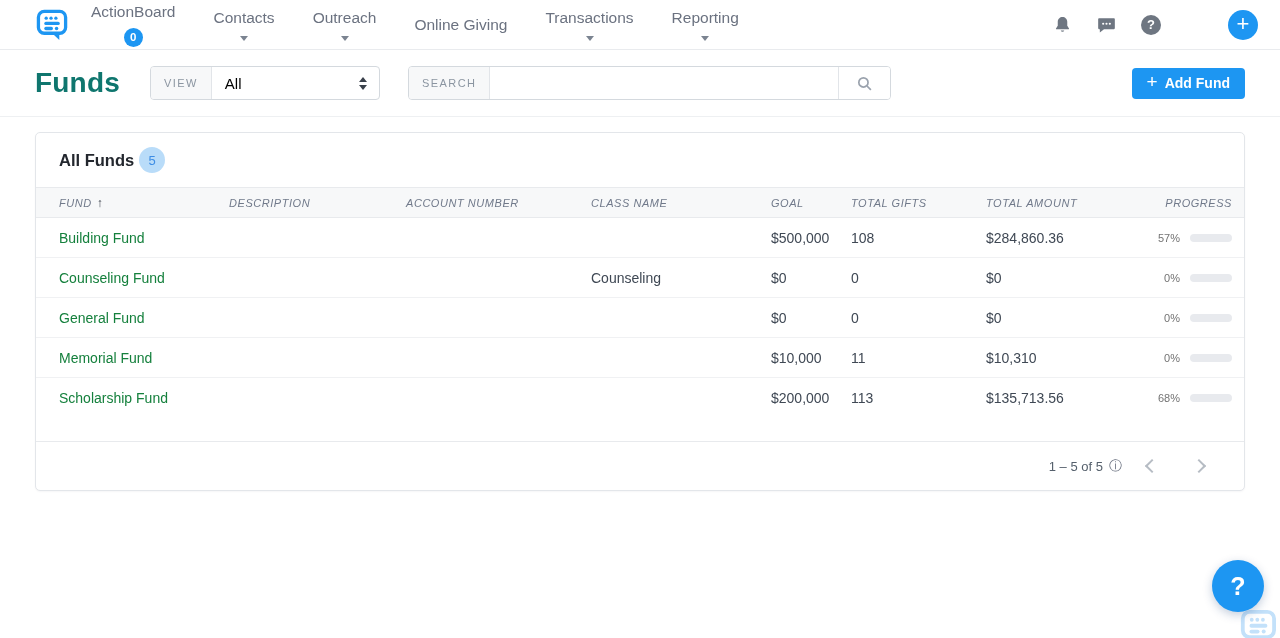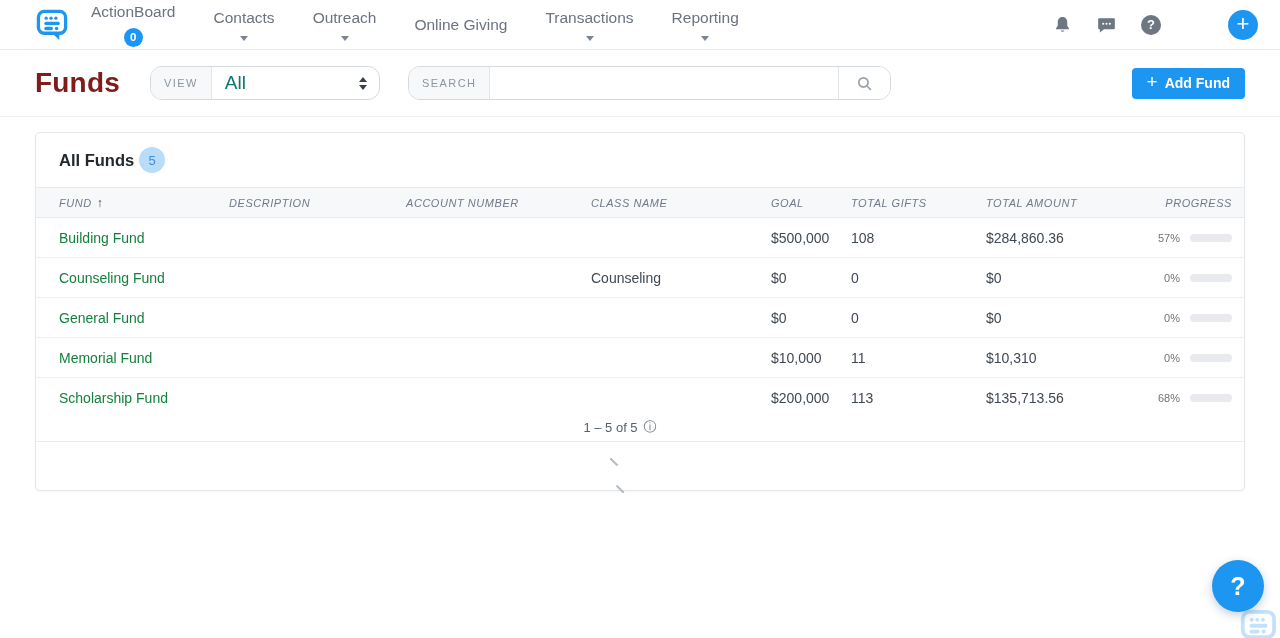--- a/index.html
+++ b/index.html
@@ -26,28 +26,28 @@
   .grid-icon { display:grid; grid-template-columns:repeat(3,5px); grid-template-rows:repeat(3,5px);
     gap:2px; }
   .grid-icon i { background:#6e7681; border-radius:1px; }
   .plus-btn { width:30px; height:30px; border-radius:50%; background:#1d96f2; color:#fff;
     font-size:22px; font-weight:300; display:flex; align-items:center; justify-content:center;
     padding-bottom:2px; }
 
   
   .page-header { height:67px; display:flex; align-items:center; padding:0 35px;
     border-bottom:1px solid #eef0f2; background:#fff; }
-  .page-title { font-size:28px; font-weight:800; color:#7f1d1d; letter-spacing:.2px; }
+  .page-title { font-size:28px; font-weight:800; color:#0f766e; letter-spacing:.2px; }
   .field-group { display:flex; align-items:stretch; border:1px solid #d4d9de;
-    border-radius:12px; overflow:hidden; height:34px; background:#fff; }
+    border-radius:4px; overflow:hidden; height:34px; background:#fff; }
   .field-label { background:#f7f8f9; color:#8b95a1; font-size:11px; letter-spacing:.13em;
     display:flex; align-items:center; padding:0 13px; border-right:1px solid #e2e5e9; }
   .view-group { margin-left:30px; width:230px; }
   .view-select { flex:1; display:flex; align-items:center; justify-content:space-between;
-    padding:0 12px 0 13px; font-size:19px; color:#0f766e; cursor:pointer; }
+    padding:0 12px 0 13px; font-size:15px; color:#000000; cursor:pointer; }
   .updown { display:flex; flex-direction:column; gap:3px; }
   .updown .up { width:0;height:0;border-left:4px solid transparent;border-right:4px solid transparent;border-bottom:5px solid #3a414b; }
   .updown .dn { width:0;height:0;border-left:4px solid transparent;border-right:4px solid transparent;border-top:5px solid #3a414b; }
   .search-group { margin-left:28px; width:483px;gap:41px; }
   .search-input { flex:1; border:none; outline:none; font-size:15px; color:#3a414b;
     padding:0 12px; font-family:inherit; }
   .search-btn { width:52px; border-left:1px solid #e2e5e9; background:#fff;
     display:flex; align-items:center; justify-content:center; cursor:pointer; }
   .add-fund-btn { margin-left:auto; height:31px; background:#1d96f2; color:#fff;
     border:none; border-radius:4px; font-size:14px; font-weight:bold; padding:0 15px;
@@ -83,21 +83,21 @@
   .data-row { height:40px; border-bottom:1px solid #f0f1f3; font-size:14px; color:#3f4854; }
   .rows-wrap { padding-bottom:23px; }
   .rows-wrap .data-row:last-child { border-bottom:none; }
   .fund-link { color:#15803d; cursor:pointer; }
   .pct { font-size:11px; color:#737373; }
   .bar-track { width:42px; height:8px; border-radius:4px; background:#e8eaee; overflow:hidden; }
   .bar-fill { height:100%; border-radius:4px; background:#e8eaee; }
   .bar-fill.green { background:#26b06e; }
 
   .card-foot { border-top:1px solid #e8eaed; height:49px; display:flex; align-items:center;
-    justify-content:flex-end; padding-right:40px; gap:25px;flex-direction:column; }
+    justify-content:flex-end; padding-right:40px; gap:25px; }
   .page-range { font-size:13px; color:#55606c; display:flex; align-items:center; gap:6px; }
   .info-icon { font-size:13px; color:#6b7280; cursor:pointer; }
   .chev { width:10px; height:10px; border-left:2px solid #b6bcc4; border-bottom:2px solid #b6bcc4;
     cursor:pointer; }
   .chev-left  { transform:rotate(45deg);  margin-right:12px;}
   .chev-right { transform:rotate(-135deg); }
 
   
   .help-fab { position:fixed; right:16px; bottom:26px; width:52px; height:52px;
     border-radius:50%; background:#1d96f2; color:#fff; font-size:25px; font-weight:bold;

